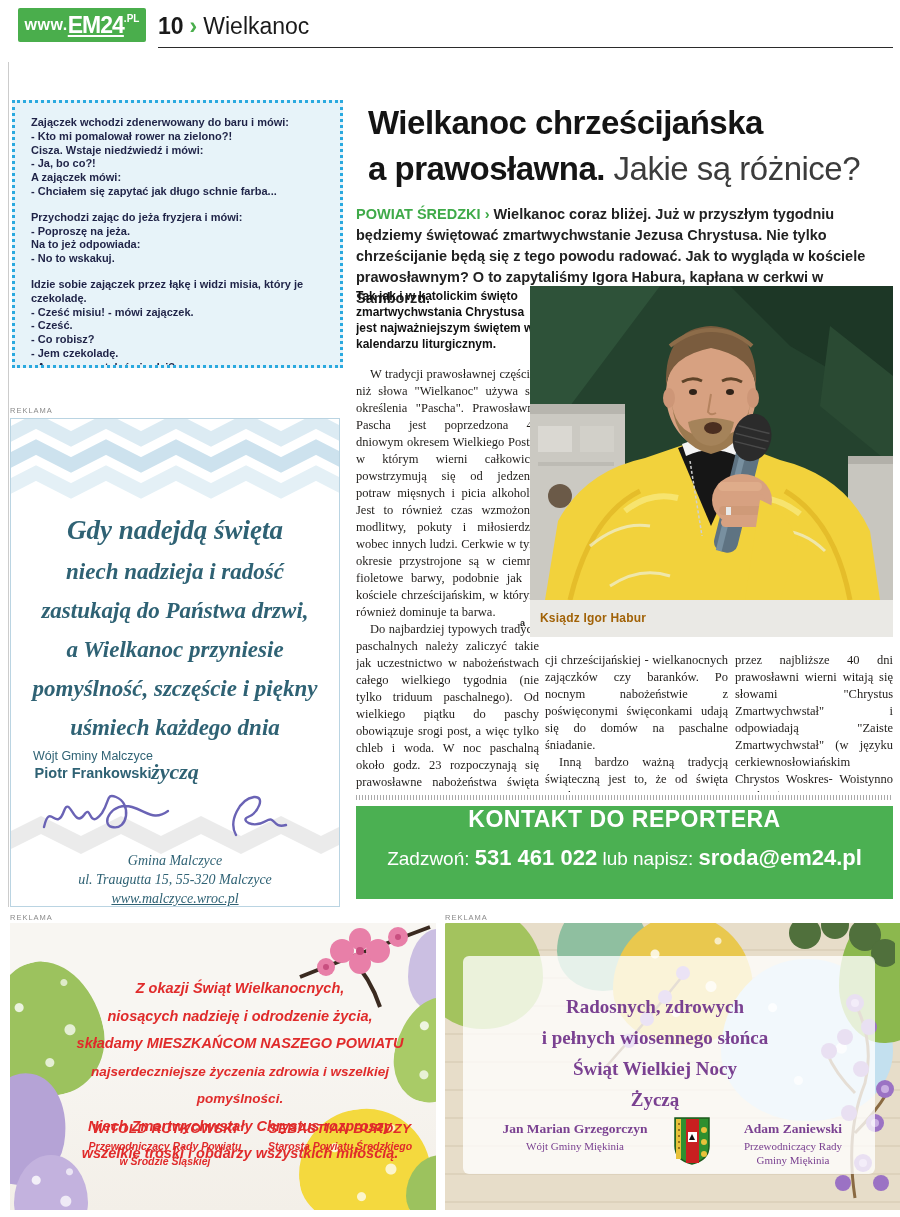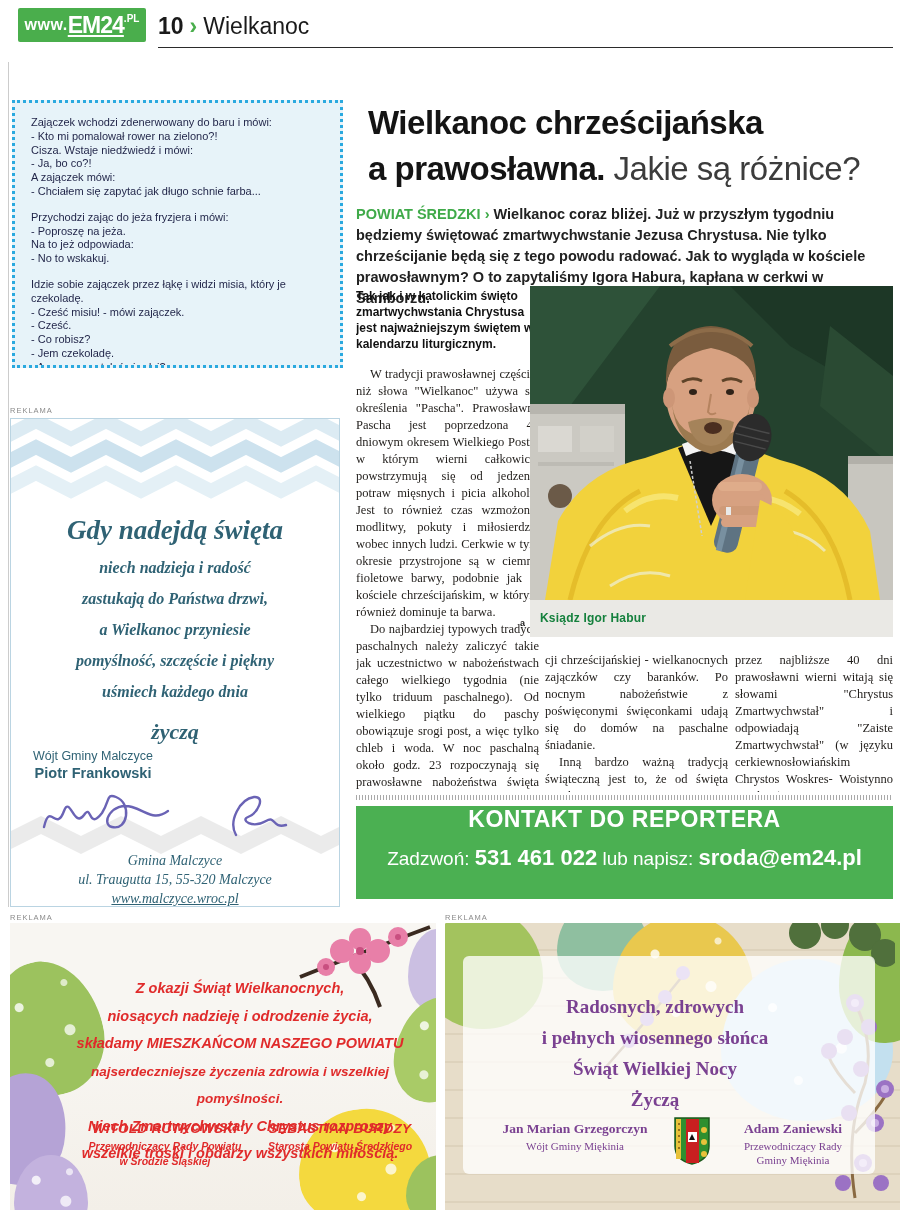--- a/index.html
+++ b/index.html
@@ -18,60 +18,60 @@
   .logo .lg-suf { font-size:10px; font-weight:bold; align-self:flex-end; margin-bottom:18px; }
   .page-head { position:absolute; left:158px; top:13px; font-size:23px; }
   .page-head .num { font-weight:bold; }
   .page-head .chev { color:#4aae4c; font-weight:bold; margin:0 6px; }
   .head-rule { position:absolute; left:158px; top:47px; width:735px; height:1px; background:#2b2b2b; }
   .left-rule { position:absolute; left:8px; top:62px; width:1px; height:845px; background:#cccccc; }
   
   .joke-box { position:absolute; left:12px; top:100px; width:331px; height:268px;
     background:#e7f3f9; border:3px dotted #2aa9df; padding:13px 16px;
     font-size:11px; line-height:13.8px; color:#1f2347; overflow:hidden; }
-  .joke-group { margin-bottom:12px; }
+  .joke-group { margin-bottom:12px;font-weight:bold; }
   
   .article-title { position:absolute; left:368px; top:100px; width:540px;
     font-weight:bold; font-size:33px; line-height:46px; letter-spacing:-.5px; color:#141414; }
   .article-title .light { font-weight:normal; color:#3c3c3c; }
   .lead { position:absolute; left:356px; top:204px; width:537px;
     font-size:14.5px; font-weight:bold; line-height:21px; color:#222; }
   .lead .tag { color:#3faa49; text-transform:uppercase; }
   .lead .chev { color:#3faa49; }
   .bodycol { position:absolute; font-family:"Liberation Serif", serif;
     font-size:12.5px; line-height:17px; text-align:justify; color:#201d1a; overflow:hidden; }
   .col1 { left:356px; top:288px; width:183px; height:502px; }
   .col2 { left:545px; top:652px; width:183px; height:140px; }
   .col3 { left:735px; top:652px; width:158px; height:140px; }
   .intro-bold { font-family:"Liberation Sans", sans-serif; font-weight:bold;
     font-size:12px; line-height:16px; text-align:left; color:#111; margin-bottom:14px; }
   .bodycol p.ind { text-indent:14px; }
   
   .photo { position:absolute; left:530px; top:286px; width:363px; height:314px; overflow:hidden; }
   .photo-credit { position:absolute; left:520px; top:618px; font-size:9px; font-weight:bold; color:#222; }
   .caption { position:absolute; left:530px; top:600px; width:363px; height:37px;
-    background:#eae9e5; font-size:12px; font-weight:bold; color:#15803d;
+    background:#eae9e5; font-size:12px; font-weight:bold; color:#a16207;
     line-height:37px; padding-left:10px; letter-spacing:.2px; }
   
   .sep-dots { position:absolute; left:356px; top:795px; width:537px; height:5px;
     background:repeating-linear-gradient(90deg,#a9a9a9 0 1px,transparent 1px 3px); }
   .contact { position:absolute; left:356px; top:806px; width:537px; height:93px;
     background:#4bb052; color:#fff; text-align:center; }
   .contact .c-title { font-size:23px; font-weight:bold; letter-spacing:.5px; }
   .contact .c-line { font-size:19px; margin-top:12px; }
   .contact .c-line b { font-size:22px; }
   
   .reklama { position:absolute; font-size:7.5px; color:#8a8a8a; letter-spacing:1px; }
   
   .ad-mal { position:absolute; left:10px; top:418px; width:330px; height:489px;
     background:#fff; border:1px solid #bad4e2; overflow:hidden;
     font-family:"Liberation Serif", serif; color:#2f6274; text-align:center; }
   .ad-mal .wish { font-style:italic; font-weight:bold; }
   .ad-mal .w-big { font-size:27px; margin-top:14px; }
-  .ad-mal .w-line { font-size:16px; margin-top:13px; }
+  .ad-mal .w-line { font-size:23px; margin-top:13px; }
   .ad-mal .w-zycza { font-size:22px; font-style:italic; font-weight:bold; margin-top:18px; }
   .ad-mal .roles { position:absolute; left:0; top:330px; width:100%; display:flex;
     font-family:"Liberation Sans", sans-serif; }
   .ad-mal .role-col { width:50%; }
   .ad-mal .role { font-size:12.5px; }
   .ad-mal .rname { font-size:14.5px; font-weight:bold; margin-top:2px; }
   .ad-mal .m-footer { position:absolute; left:0; top:432px; width:100%;
     font-style:italic; font-size:14px; line-height:19px; }
   .ad-mal .m-footer .uline { text-decoration:underline; }
   .chev-top { position:absolute; left:0; top:0; }

